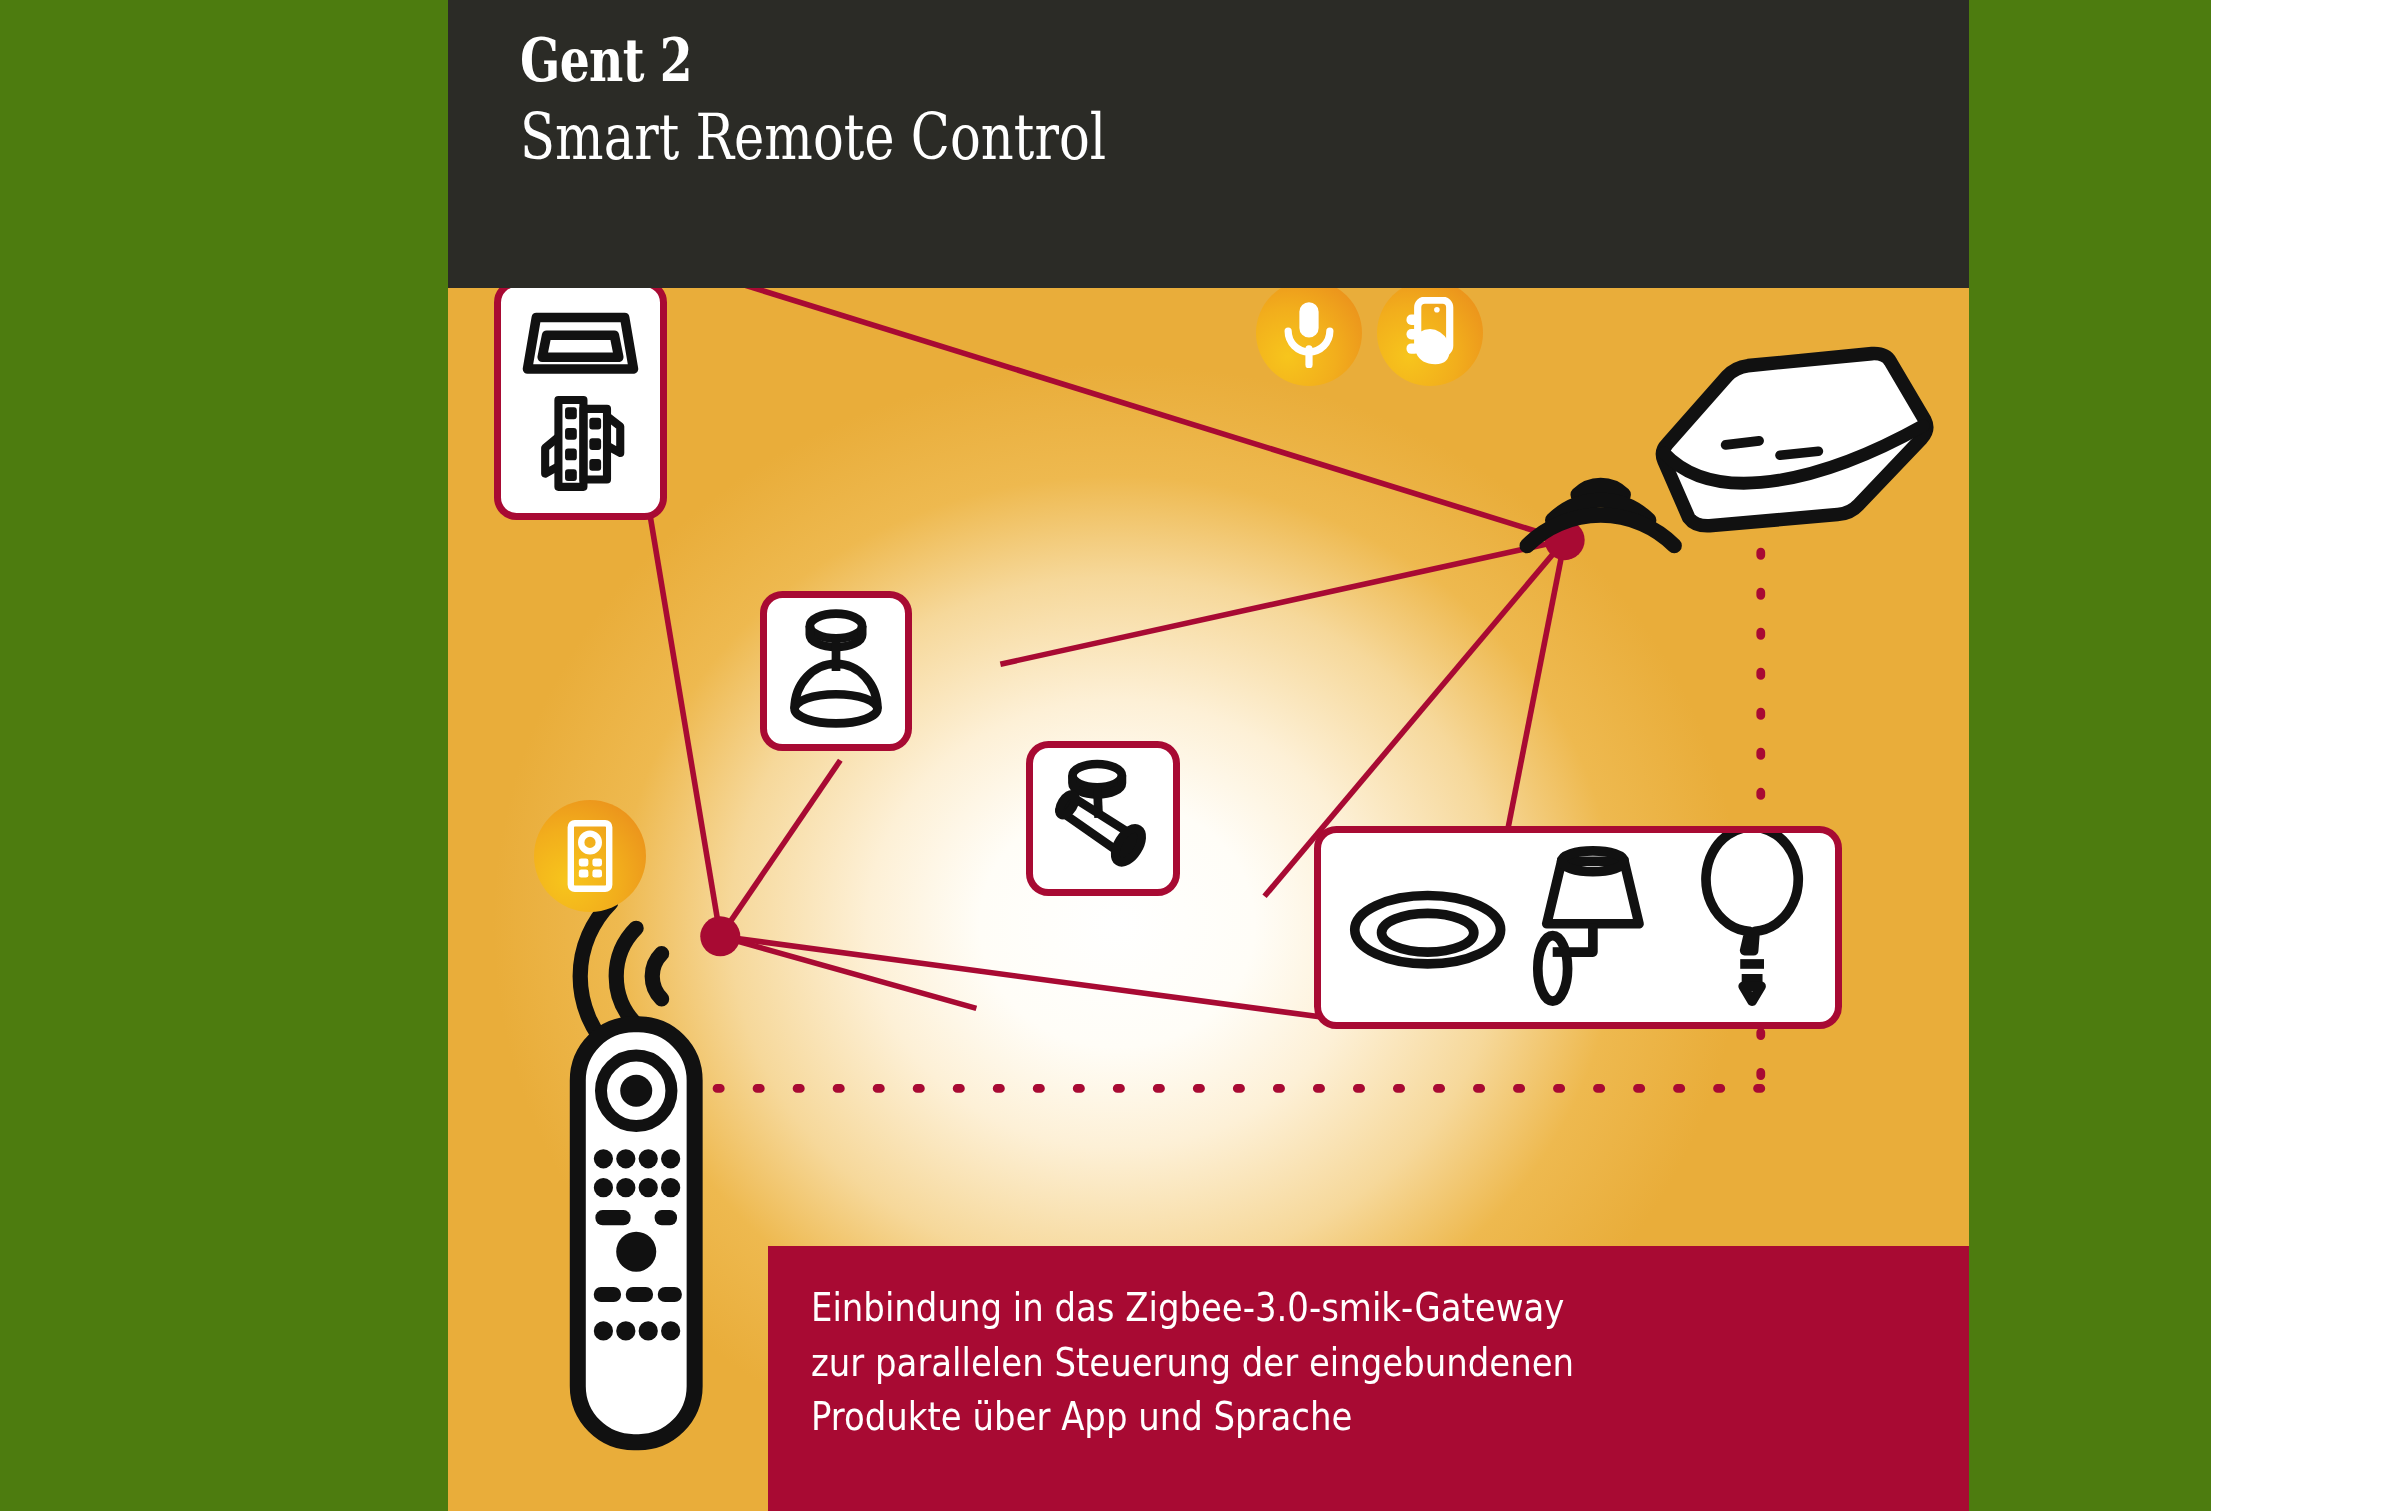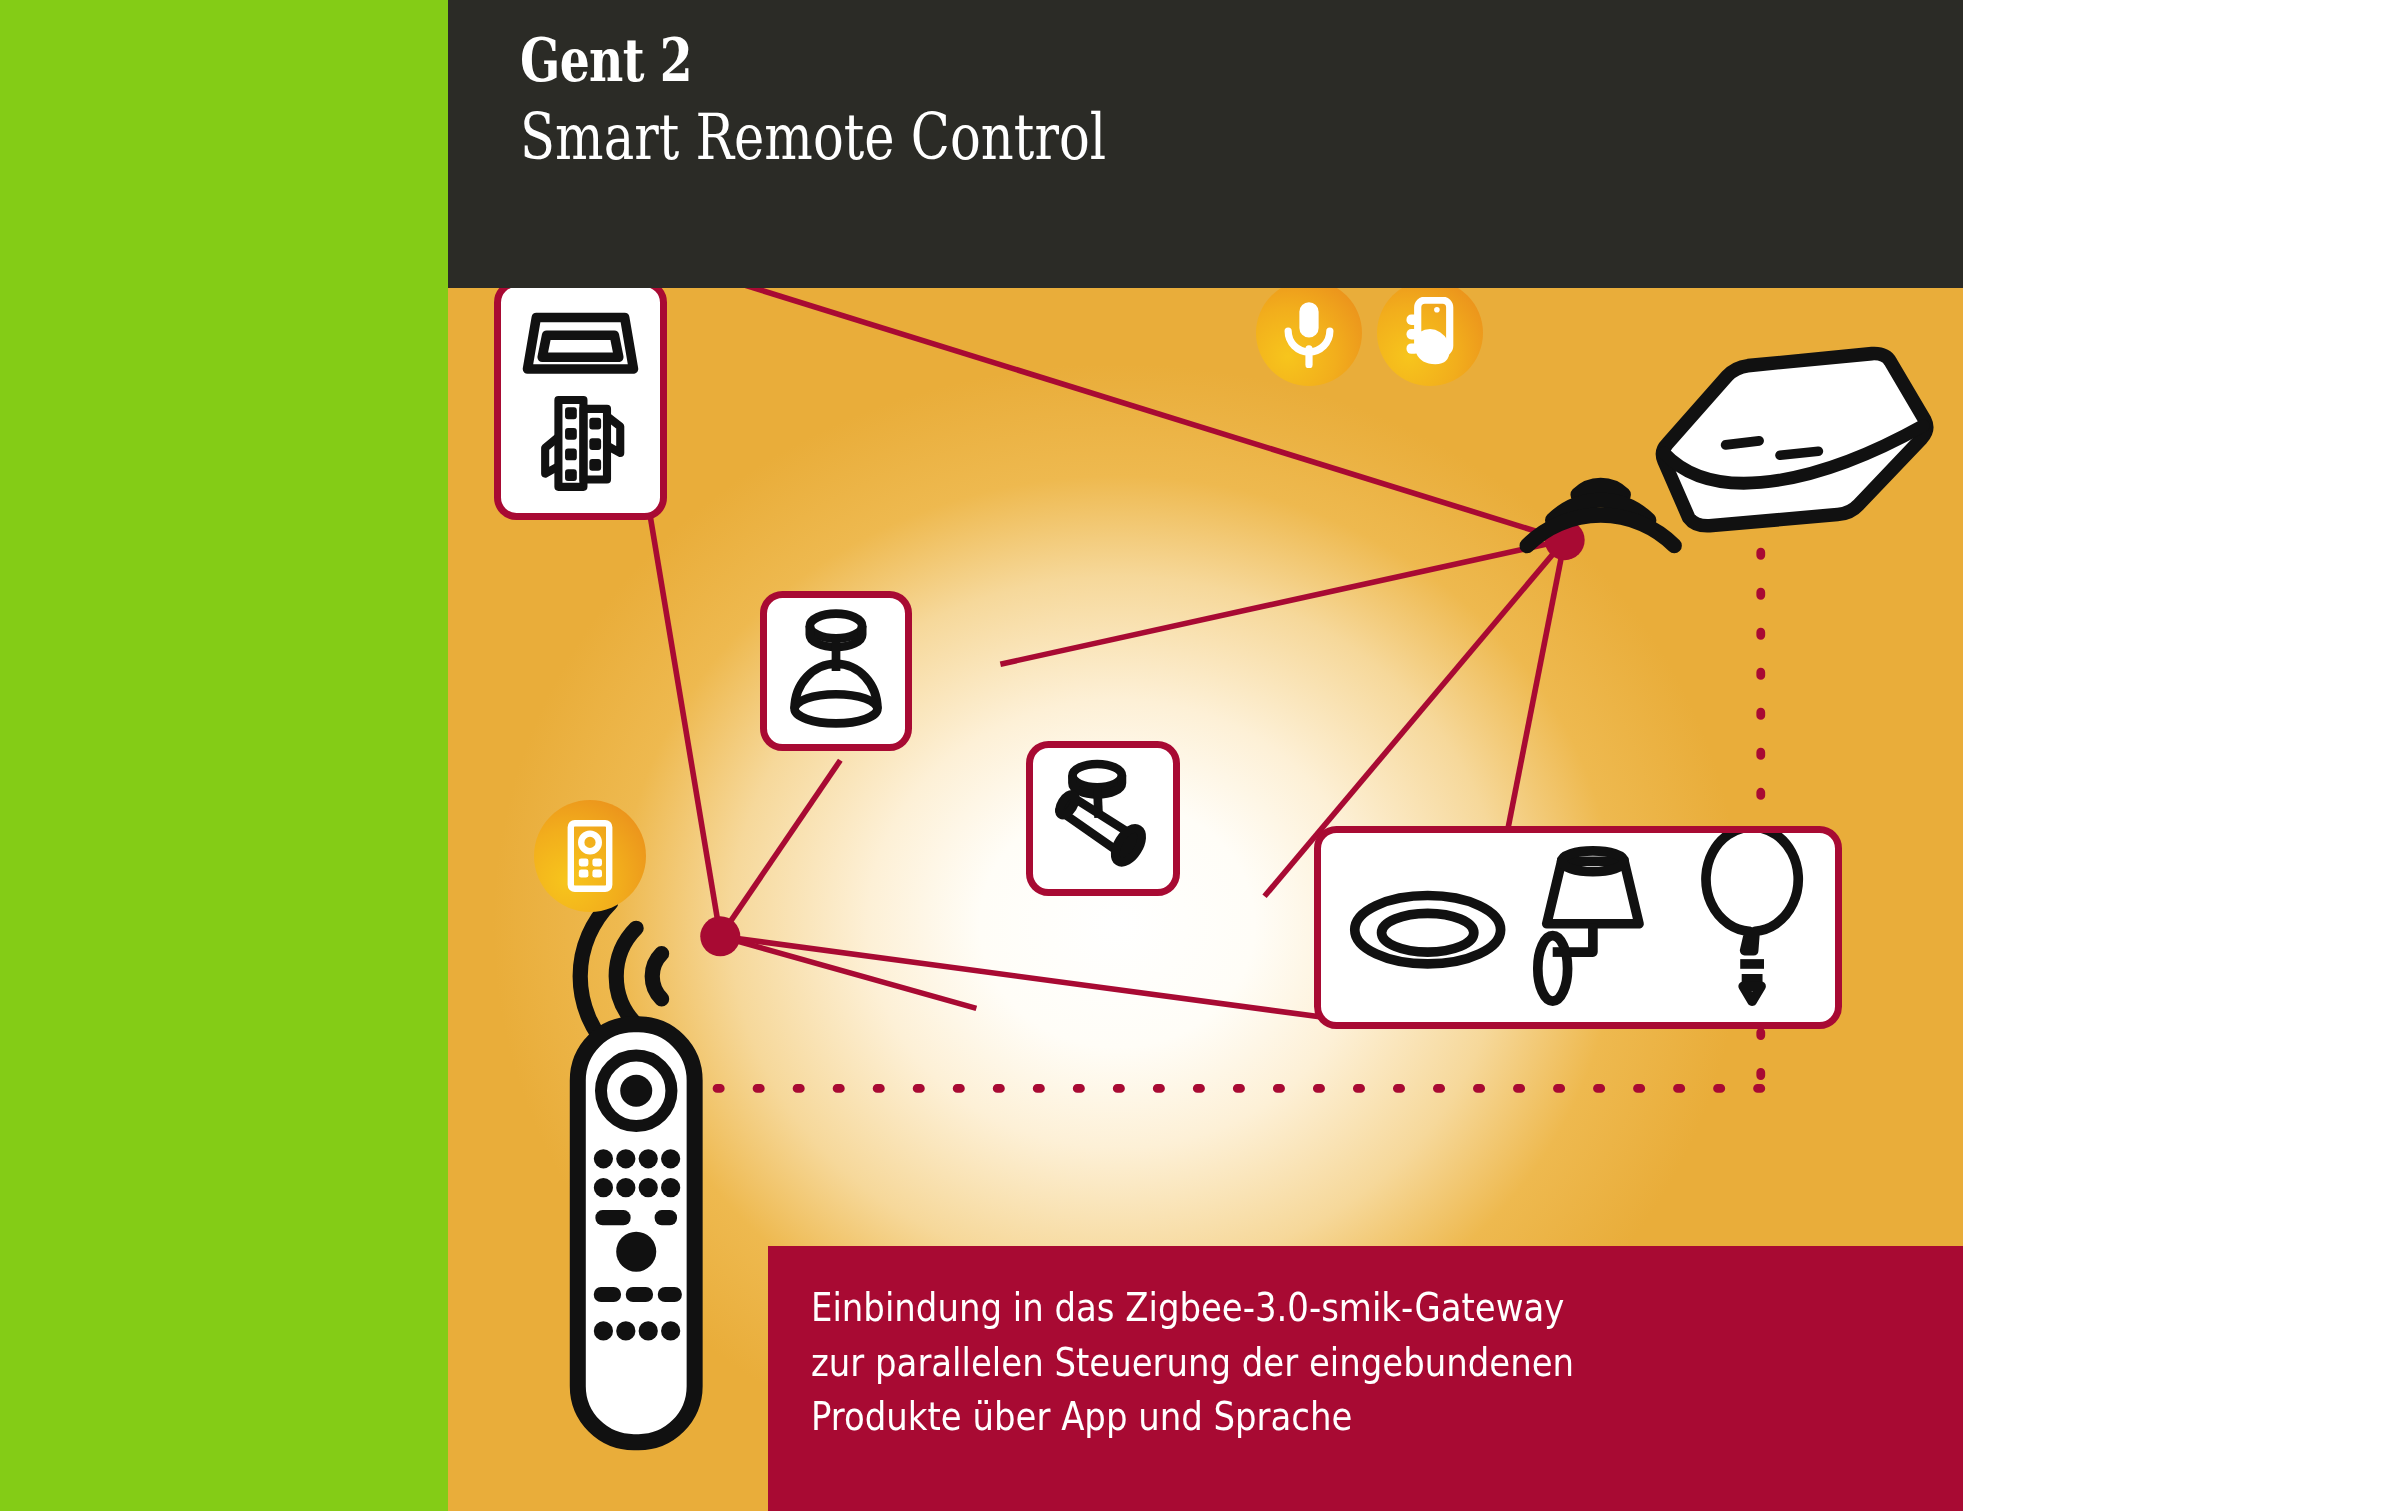--- a/index.html
+++ b/index.html
@@ -1,21 +1,21 @@
 <!DOCTYPE html>
 <html style="font-size:12.8px"><head>
 <meta charset="utf-8">
 <style>
   html,body{margin:0;padding:0;background:#fff;}
   body{font-family:"Liberation Sans", sans-serif;}
 
   #canvas{
     position:relative;
-    width:1963px;height:1511px;
-    background:#84cc16;
+    width:2211px;height:1511px;
+    background:#4d7c0f;
     overflow:hidden;
   }
 
   
   #stage{
     position:absolute;
     left:448px; top:288px;
     width:1521px; height:1223px;
     background:
       radial-gradient(ellipse 624px 560px at 44% 52%,

